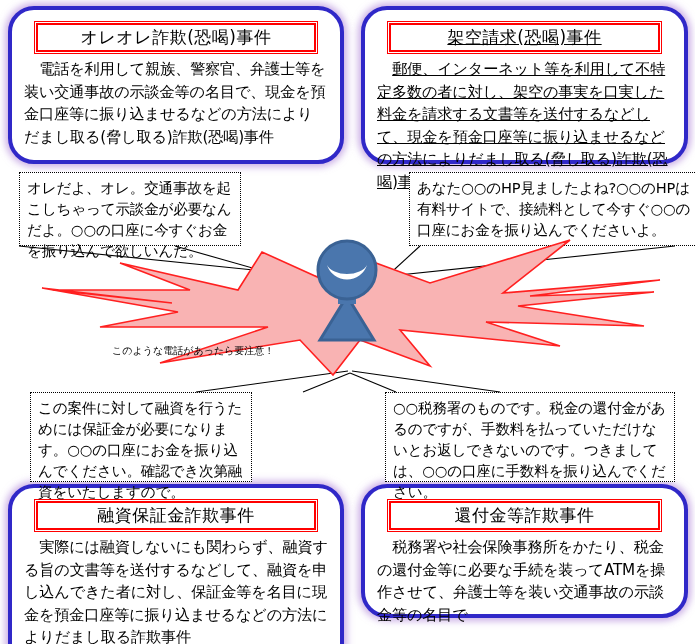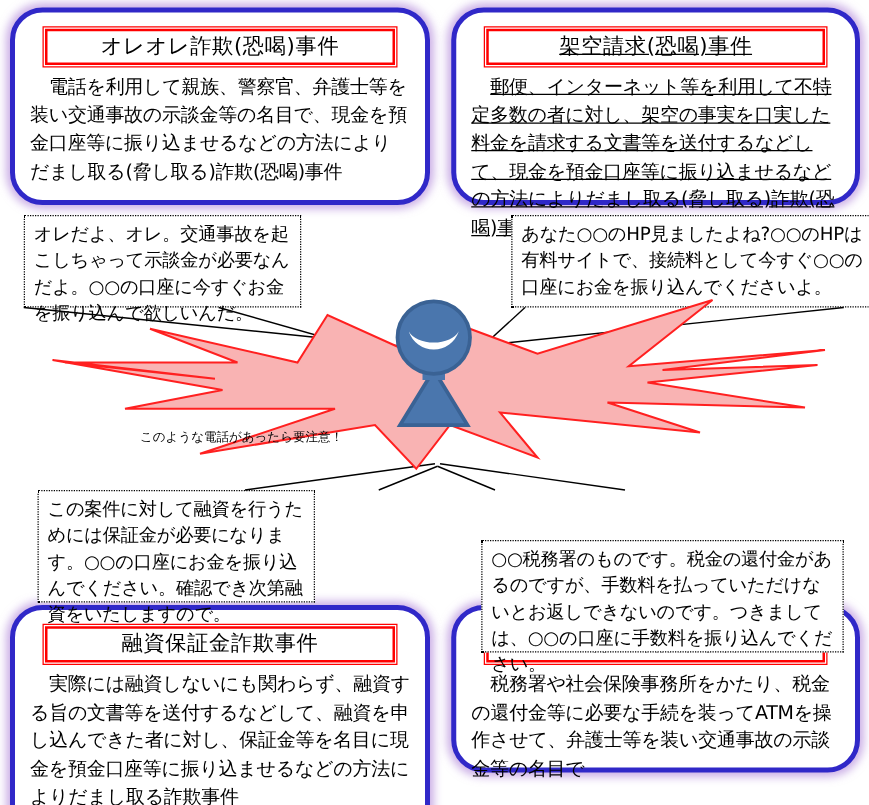--- a/index.html
+++ b/index.html
@@ -59,21 +59,21 @@
     background: #ffffff;
     border: 1px dotted #000000;
     padding: 4px 7px 4px 7px;
     font-size: 14.6px;
     line-height: 21px;
     letter-spacing: -0.2px;
   }
   #bub-tl { left: 19px;  top: 172px; width: 222px; height: 74px; }
   #bub-tr { left: 385px; top: 172px; width: 290px; height: 74px; margin-left: 24px; }
   #bub-bl { left: 30px;  top: 392px; width: 222px; height: 90px; }
-  #bub-br { left: 385px; top: 392px; width: 290px; height: 90px; margin-top: 40px; }
+  #bub-br { left: 385px; top: 392px; width: 290px; height: 90px; }
 
   
   #tails, #burst, #figure {
     position: absolute;
     left: 0;
     top: 0;
     width: 695px;
     height: 644px;
     pointer-events: none;
   }

